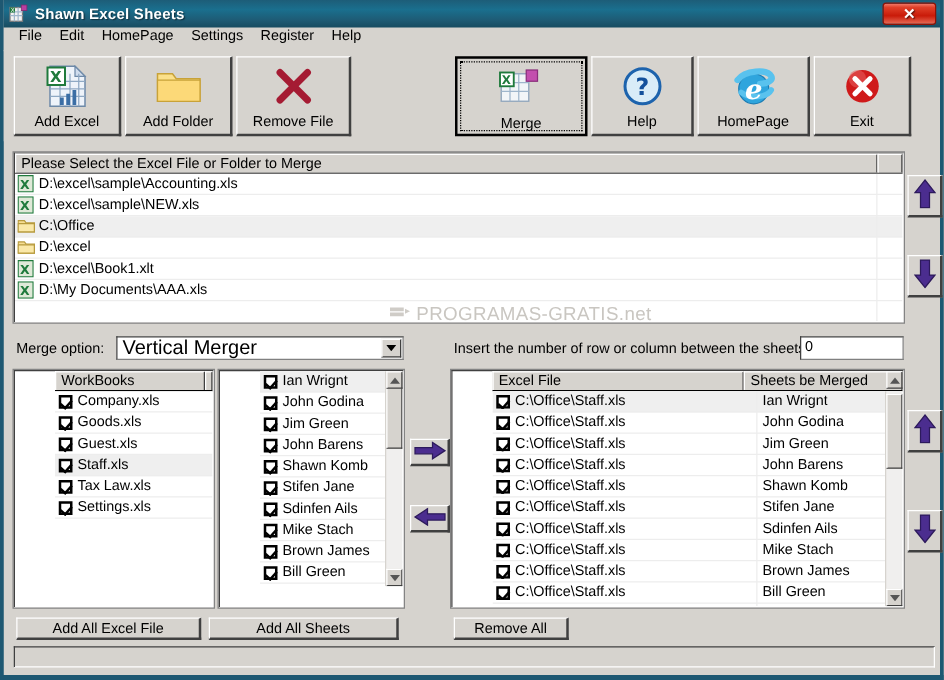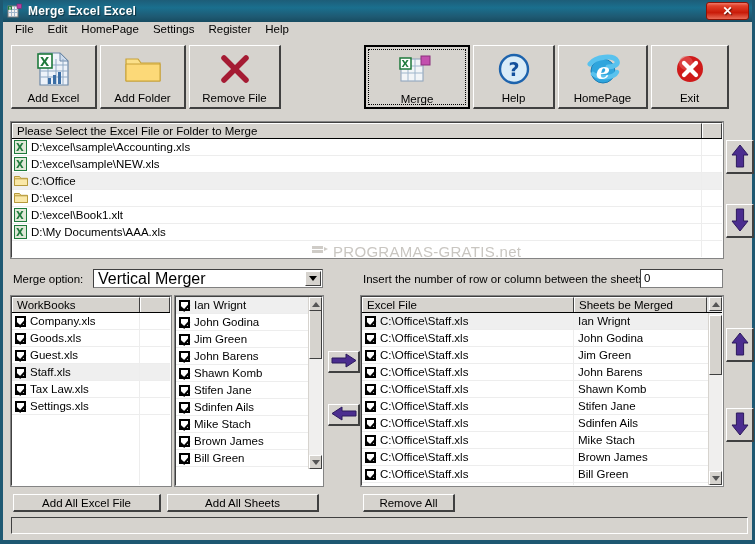--- a/index.html
+++ b/index.html
@@ -119,20 +119,21 @@
   .insert-input{
     position:absolute;left:637px;top:269px;width:83px;height:19px;box-sizing:border-box;
     background:#fff;border:1px solid #808080;border-top-color:#404040;border-left-color:#404040;
     font-size:11.5px;padding-left:3px;line-height:17px;
   }
   .panel{
     position:absolute;background:#fff;box-sizing:border-box;
     border-top:1px solid #404040;border-left:1px solid #404040;
     border-right:1px solid #fff;border-bottom:1px solid #fff;
     outline:1px solid #848484;
+    padding-left:32px;
   }
   
   .vsb{position:absolute;right:0;top:0;bottom:0;width:14px;background:#f0efee;box-sizing:border-box;border-left:1px solid #d6d3ce;}
   .vsb .sbbtn{
     height:14px;background:#d6d3ce;box-sizing:border-box;
     border-top:1px solid #fff;border-left:1px solid #fff;
     border-right:1px solid #404040;border-bottom:1px solid #404040;
     display:flex;align-items:center;justify-content:center;
   }
   .vsb .thumb{
@@ -176,21 +177,21 @@
           <line x1="1" y1="6.5" x2="11" y2="6.5"></line>
             <line x1="1" y1="9.5" x2="11" y2="9.5"></line>
           <line x1="4.5" y1="3" x2="4.5" y2="14"></line>
             <line x1="7.5" y1="3" x2="7.5" y2="14"></line>
         </g>
         <rect x="1" y="3" width="4" height="4" fill="#1f7a3c"></rect>
         <text x="1.6" y="6.6" font-size="4.5" fill="#fff" font-family="DejaVu Sans">X</text>
         <rect x="10" y="1" width="4.5" height="4.5" fill="#b83fa0" stroke="#7d2a6d" stroke-width=".6"></rect>
       </svg>
     </span>
-    <span class="tb-title">Merge Excel Excel</span>
+    <span class="tb-title">Shawn Excel Sheets</span>
     <div class="tb-buttons">
       <div class="tb-close">✕</div>
     </div>
   </div>
 
   <div class="menubar">
     <div class="mi">File</div>
     <div class="mi">Edit</div>
     <div class="mi">HomePage</div>
     <div class="mi">Settings</div>

